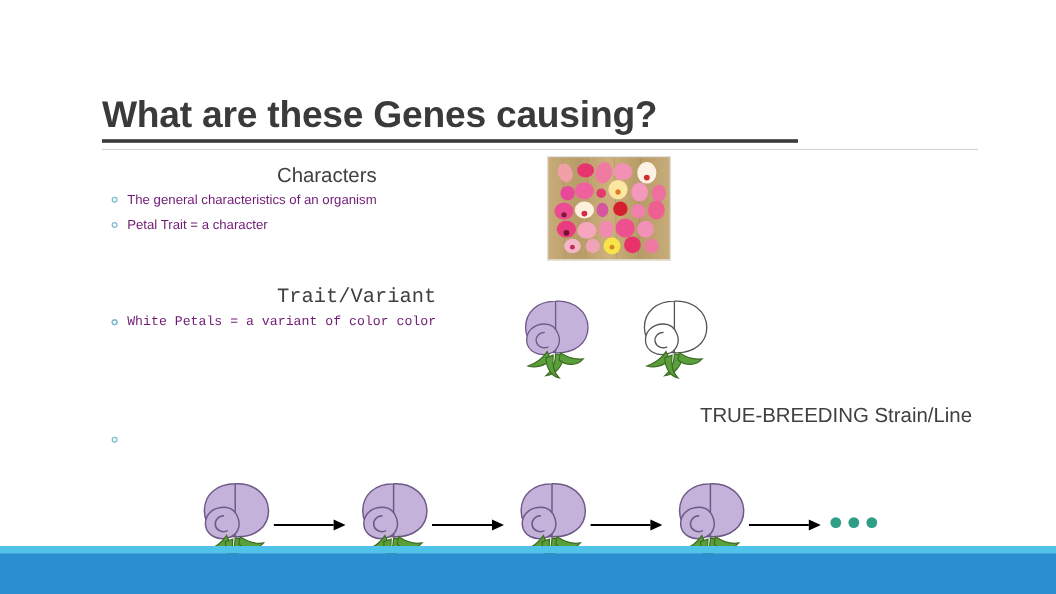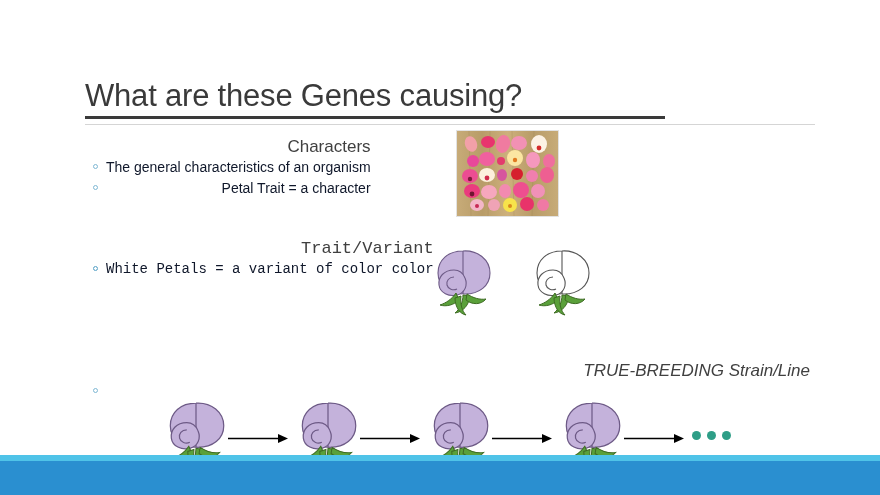--- a/index.html
+++ b/index.html
@@ -20,21 +20,21 @@
     background: #ffffff;
     overflow: hidden;
   }
 
   
   .title {
     position: absolute;
     left: 85px;
     top: 78px;
     font-size: 31px;
-    font-weight: normal;
+    font-weight: bold;
     color: #3a3a3a;
     letter-spacing: -0.2px;
     white-space: nowrap;
   }
   .title-rule {
     position: absolute;
     left: 85px;
     top: 116px;
     width: 580px;
     height: 3px;
@@ -55,39 +55,38 @@
     font-size: 17px;
     color: #404040;
     line-height: 21px;
     white-space: nowrap;
     text-align: right;
   }
   .bullets { margin: 0; padding: 0; list-style: none; }
   .bullets li {
     position: relative;
     padding-left: 21px;
-    font-size: 14px;
-    color: #0f172a;
+    font-size: 11px;
+    color: #701a75;
     line-height: 21px;
-    text-align: right;
   }
   .bullets li .marker {
     position: absolute;
     left: 8px;
     top: 7px;
     width: 5px;
     height: 5px;
     border: 1px solid #7fb8d4;
     border-radius: 50%;
     box-sizing: border-box;
   }
 
   #block-characters { top: 136px; }
   #block-trait { top: 238px; font-family: Liberation Mono, monospace; }
-  #block-truebreeding { top: 360px; width: 725px; font-style: italic; }
+  #block-truebreeding { top: 336px; width: 725px; }
   #block-truebreeding .bullets li { line-height: 20px; }
 
   
   .petal-photo {
     position: absolute;
     left: 456px;
     top: 130px;
     width: 103px;
     height: 87px;
     border: 1px solid #e2e2e2;

